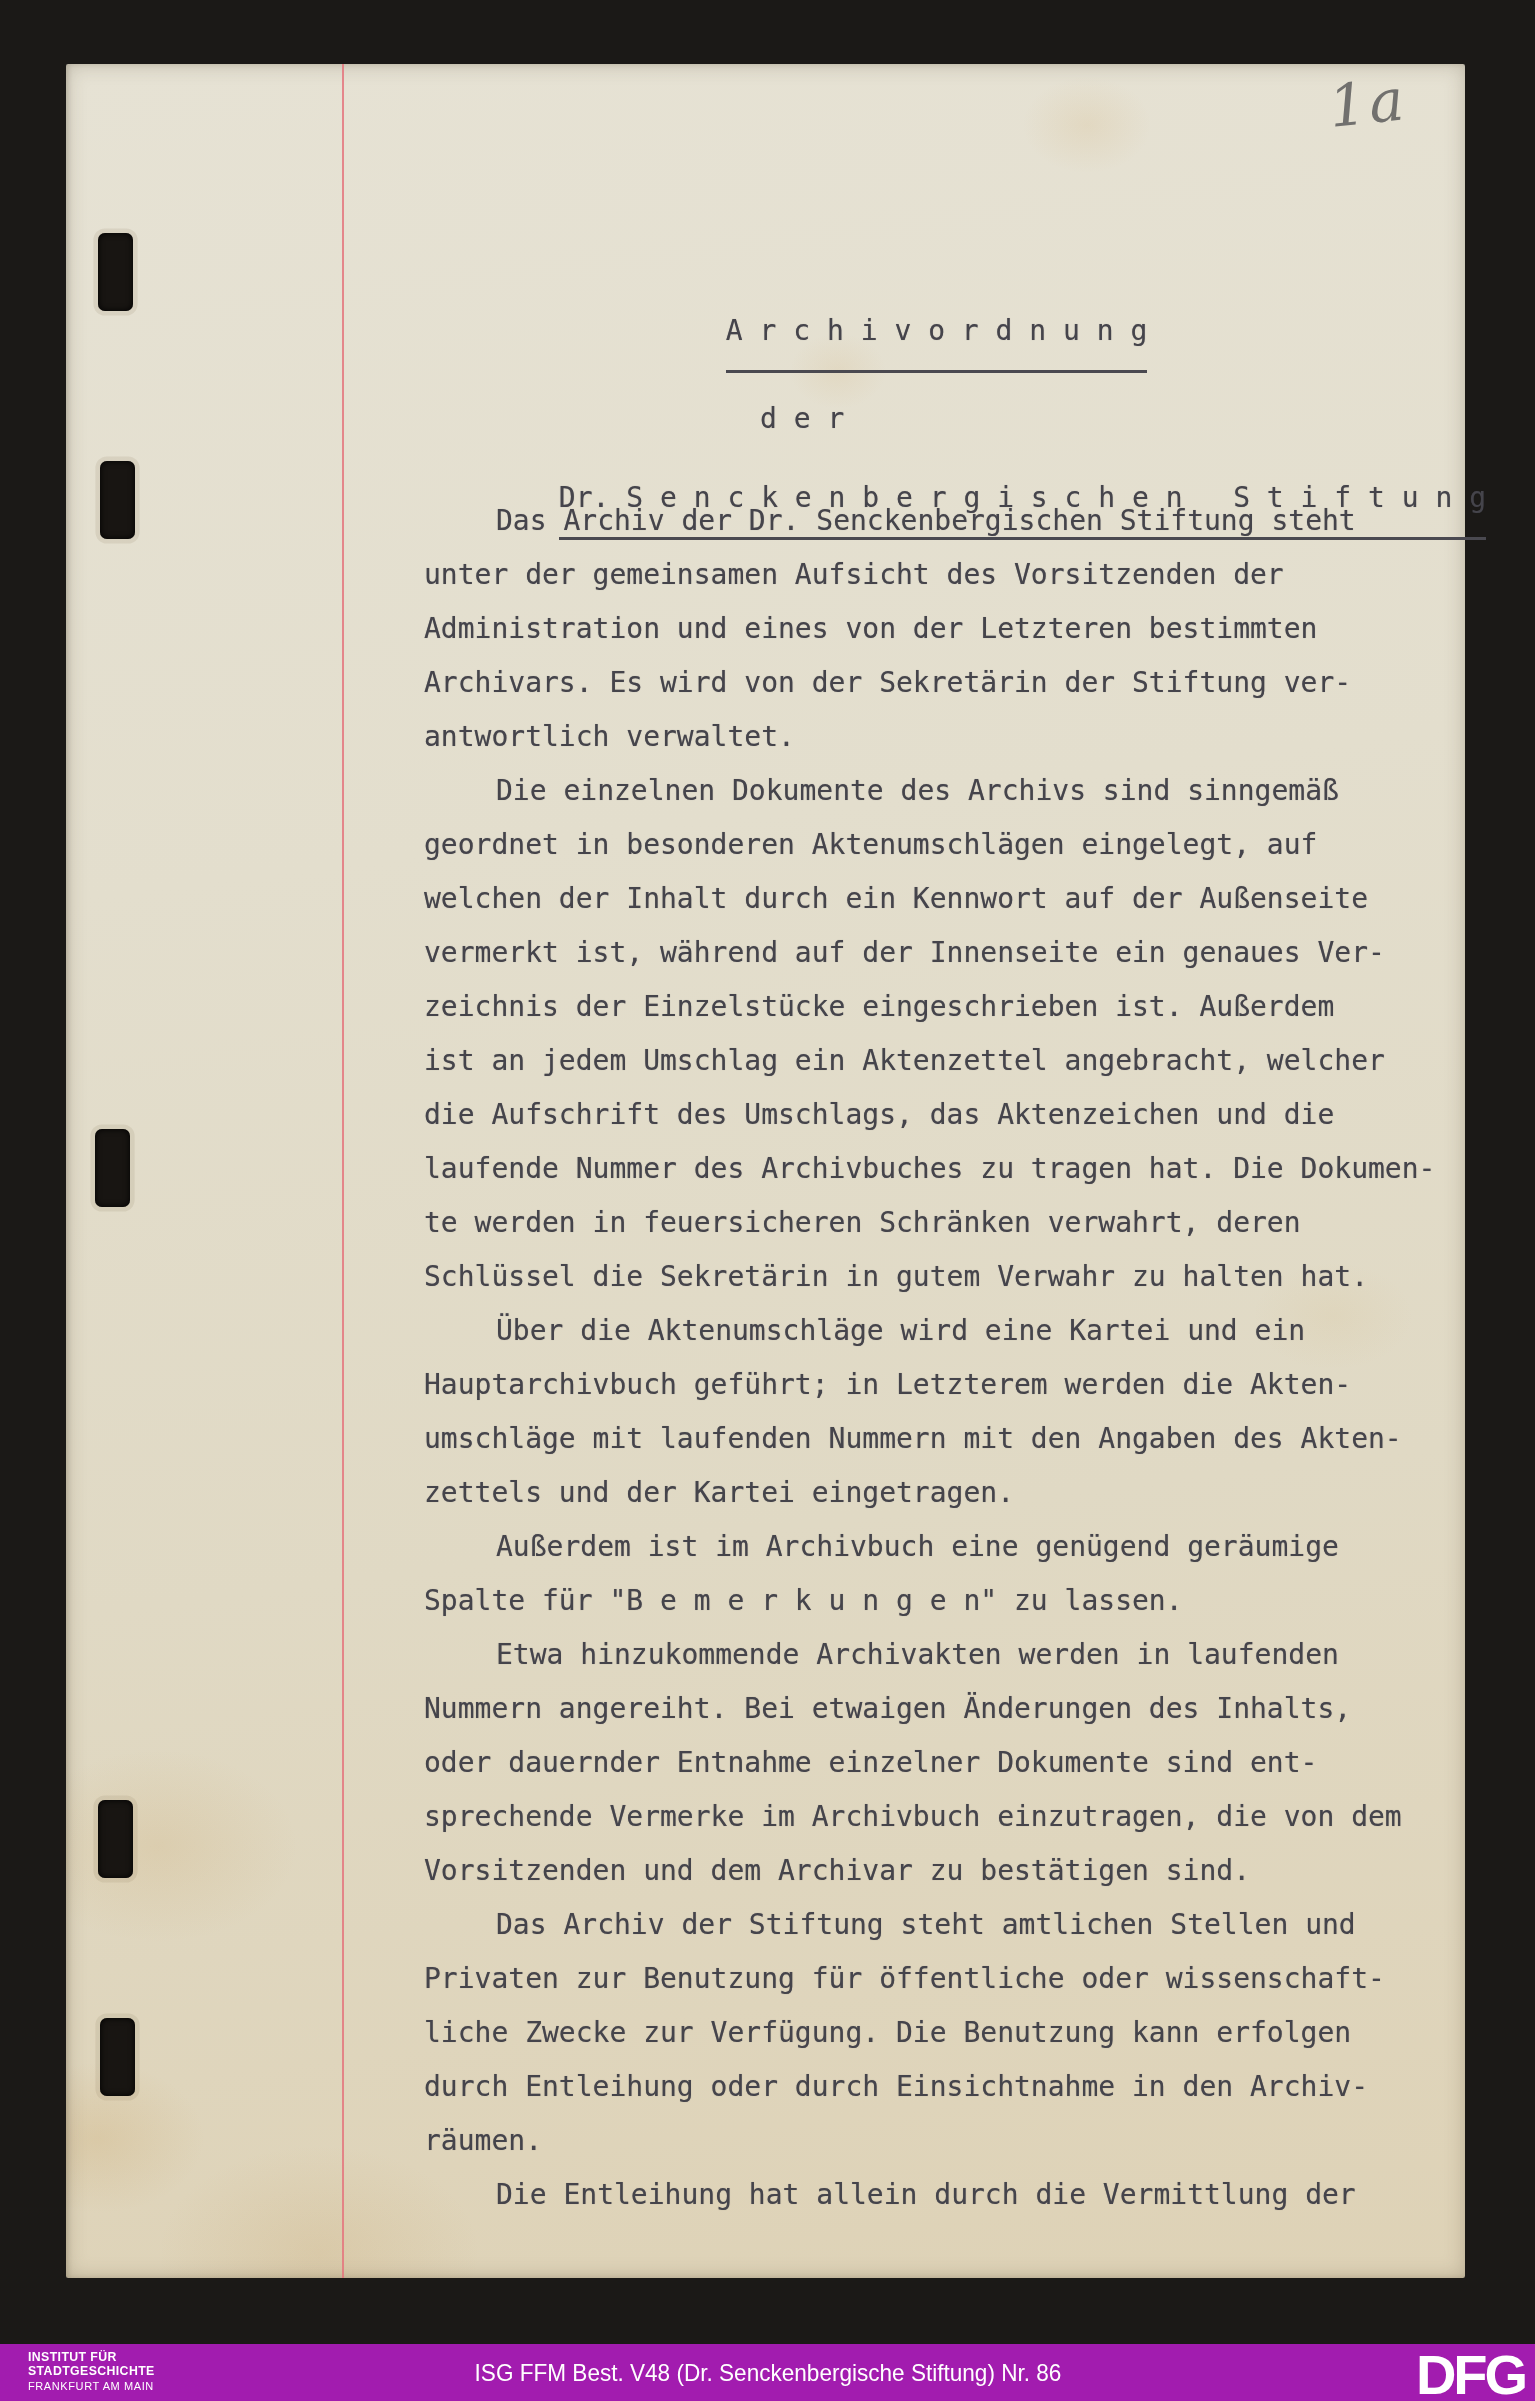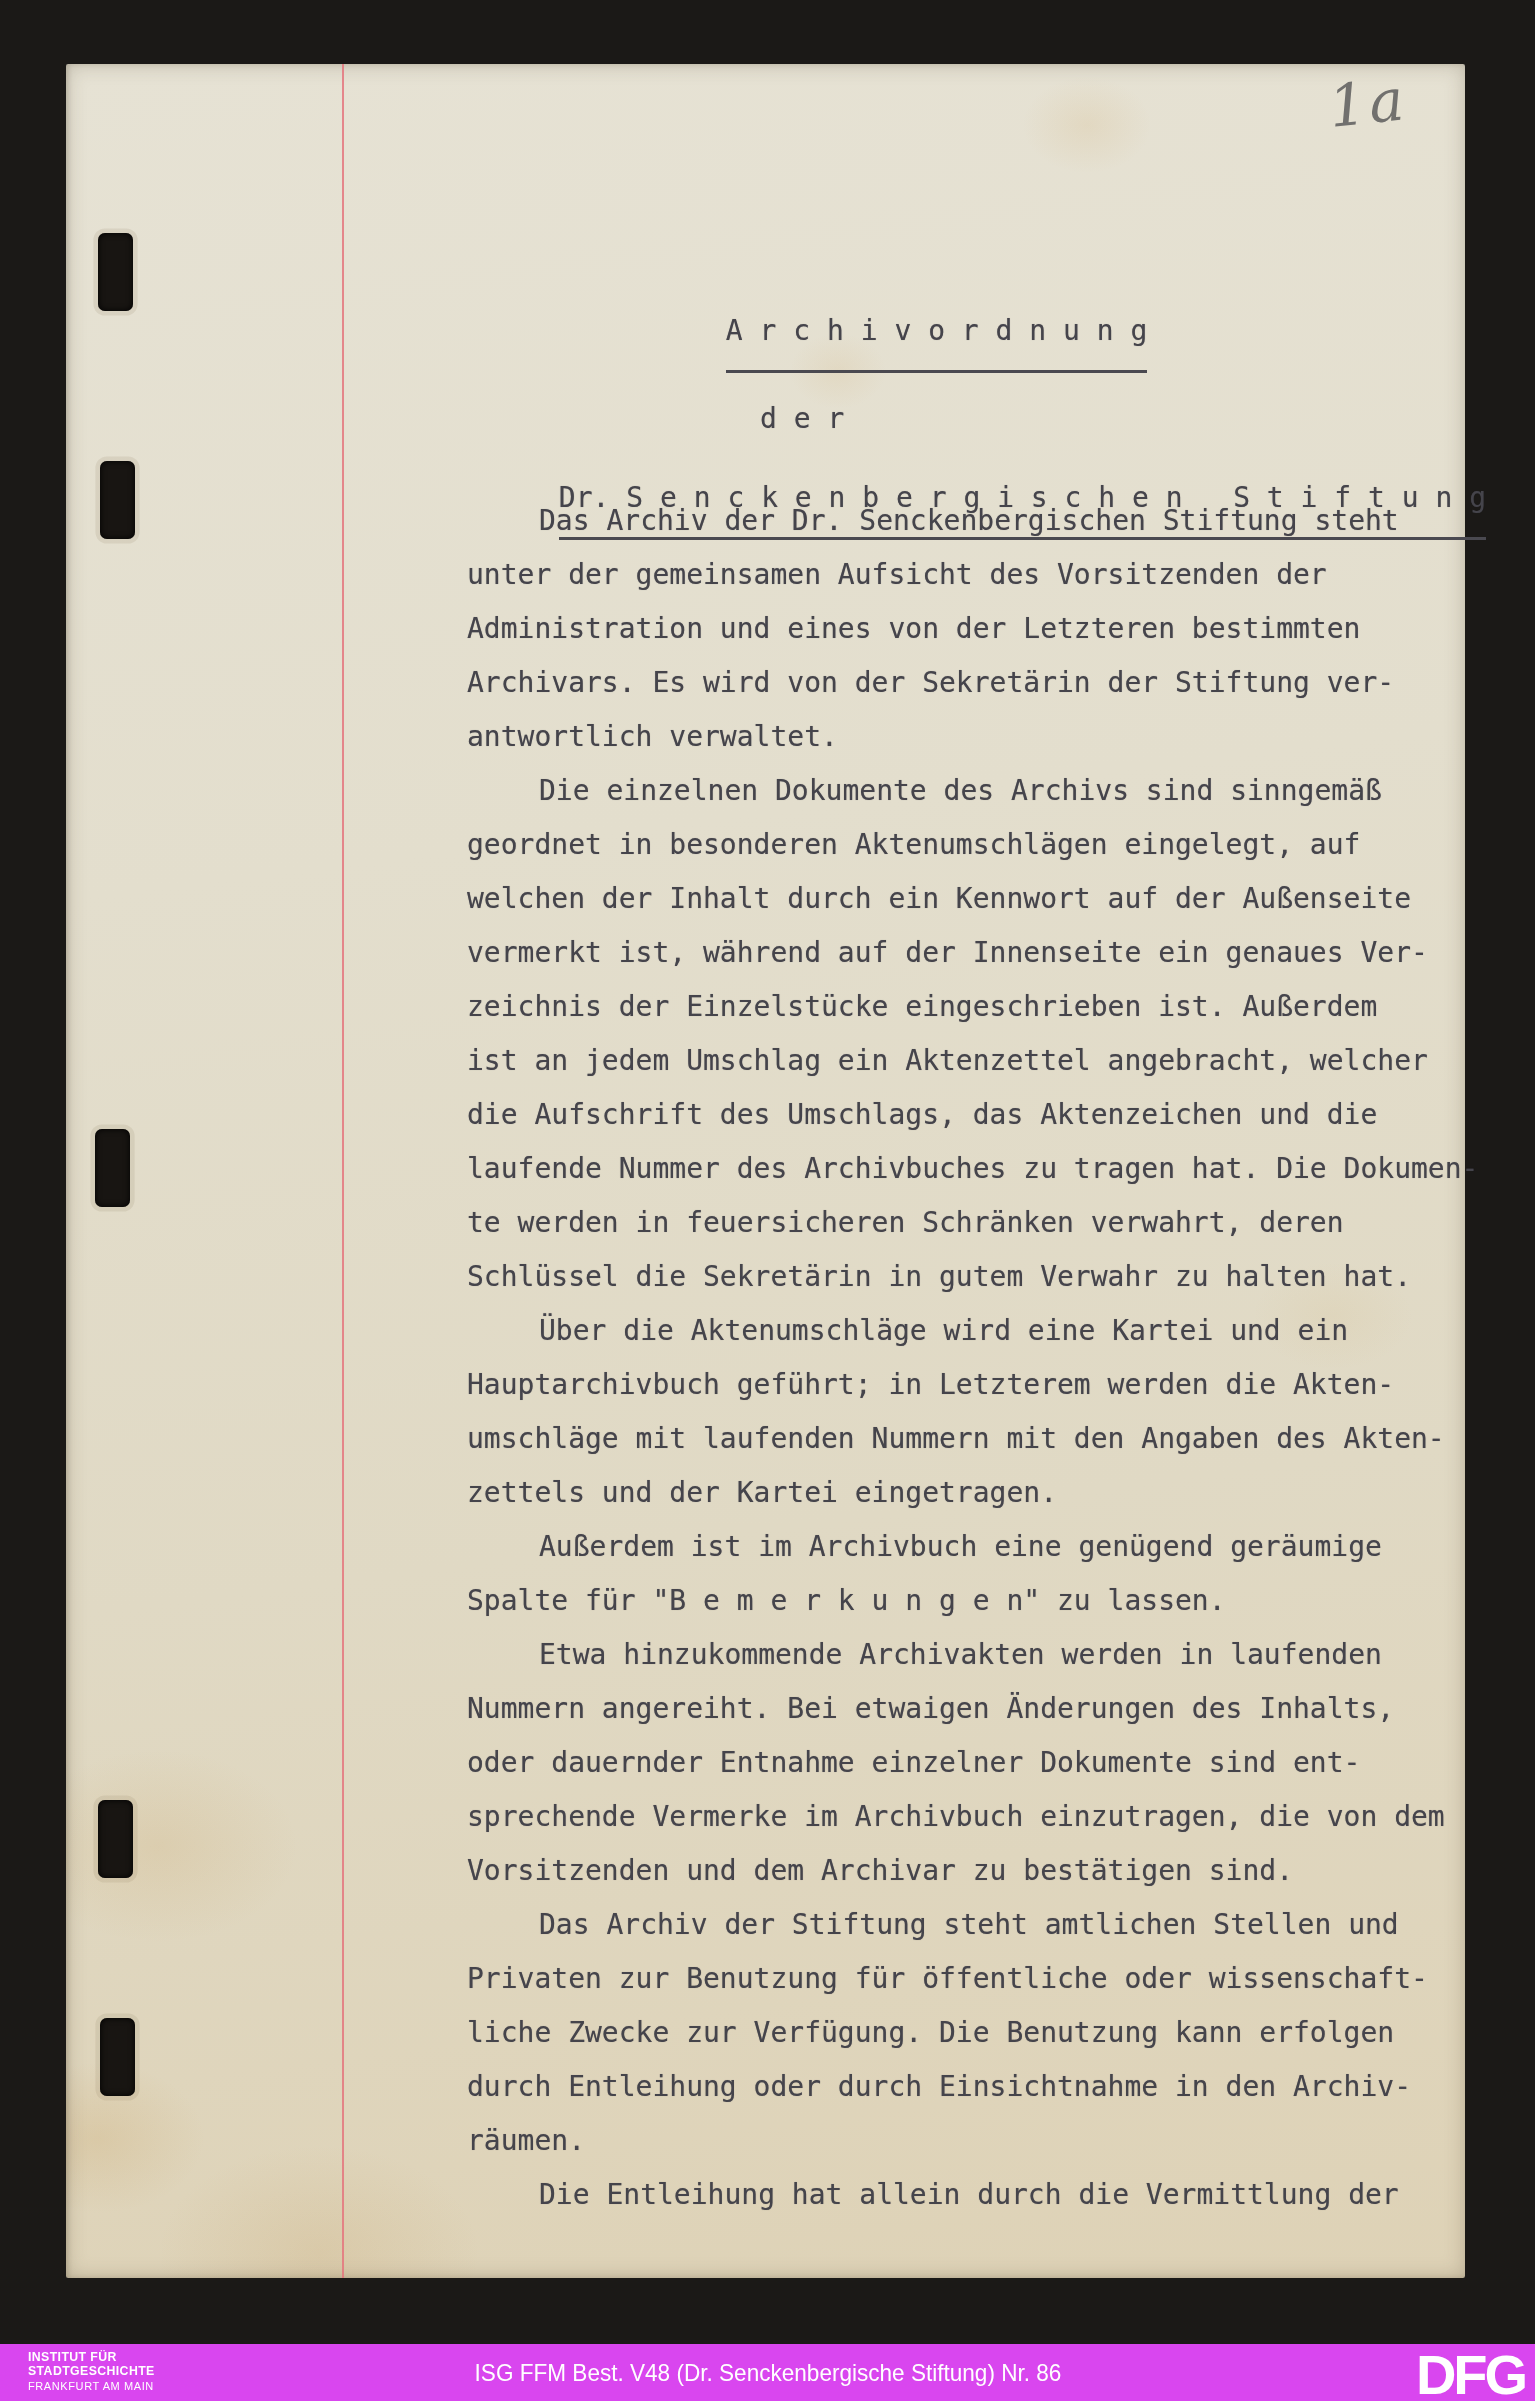--- a/index.html
+++ b/index.html
@@ -39,30 +39,30 @@
   #margin-line{
     position:absolute;left:276px;top:0;width:2.3px;height:2214px;
     background:#e4767e;opacity:0.85;
   }
   #handwritten-note{
     position:absolute;left:1263px;top:4.6px;
     font-family:"DejaVu Serif", serif;font-style:italic;
     font-size:58px;color:#71706e;transform:rotate(-6deg);
     letter-spacing:3.1px;
   }
-  .doc-text{color:#45444b;font-size:28px;white-space:pre;text-shadow:0 0 0.8px rgba(60,60,70,0.45);margin-left:43px;}
+  .doc-text{color:#45444b;font-size:28px;white-space:pre;text-shadow:0 0 0.8px rgba(60,60,70,0.45);}
   #heading{position:absolute;left:358px;top:217px;width:968px;}
   .h-line{position:absolute;white-space:pre;font-size:28px;color:#45444b;text-shadow:0 0 0.8px rgba(60,60,70,0.45);}
   .underlined{border-bottom:3.1px solid #4a4950;padding-bottom:23px;}
   #doc-lines{position:absolute;left:358px;top:430px;width:1029px;}
   .line{height:54px;line-height:54px;}
   .line.indent{padding-left:72px;}
   #footer-bar{
     position:absolute;left:0;top:2344px;width:1536px;height:58px;
-    background:#d946ef;color:#fff;
+    background:#a21caf;color:#fff;
   }
   #institute-logo{position:absolute;left:28px;top:7px;line-height:1.1;
     font-family:"Liberation Sans", sans-serif;}
   .inst-bold{font-weight:bold;font-size:12.3px;letter-spacing:0.4px;}
   .inst-light{font-size:11px;letter-spacing:0.6px;margin-top:1.5px;}
   #footer-caption{
     position:absolute;left:0;top:15.4px;width:100%;text-align:center;
     font-family:"Liberation Sans", sans-serif;font-size:24px;
     transform:scaleX(0.94);
   }

